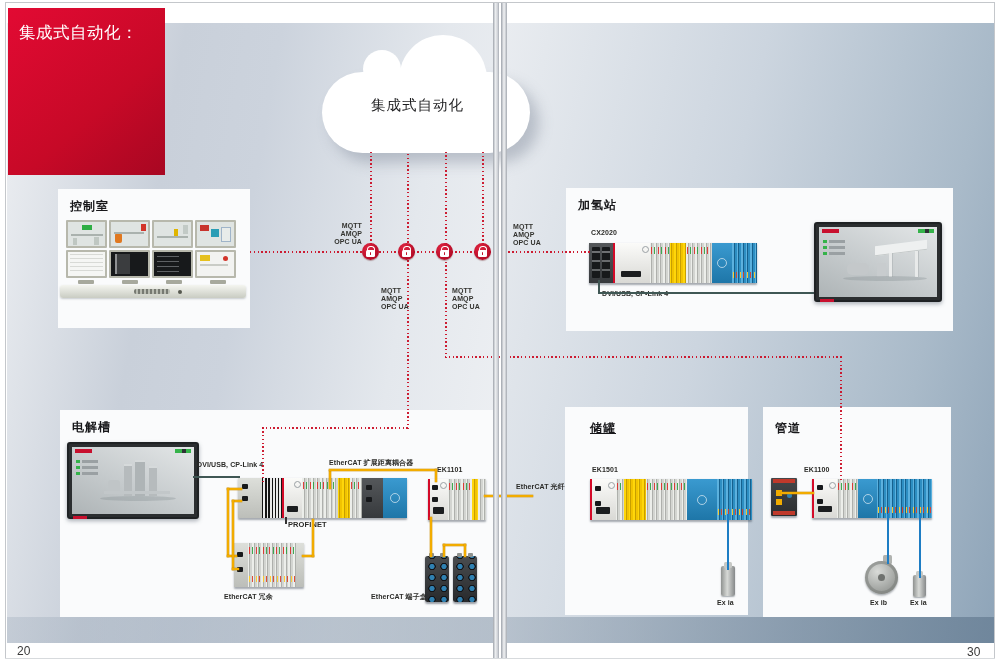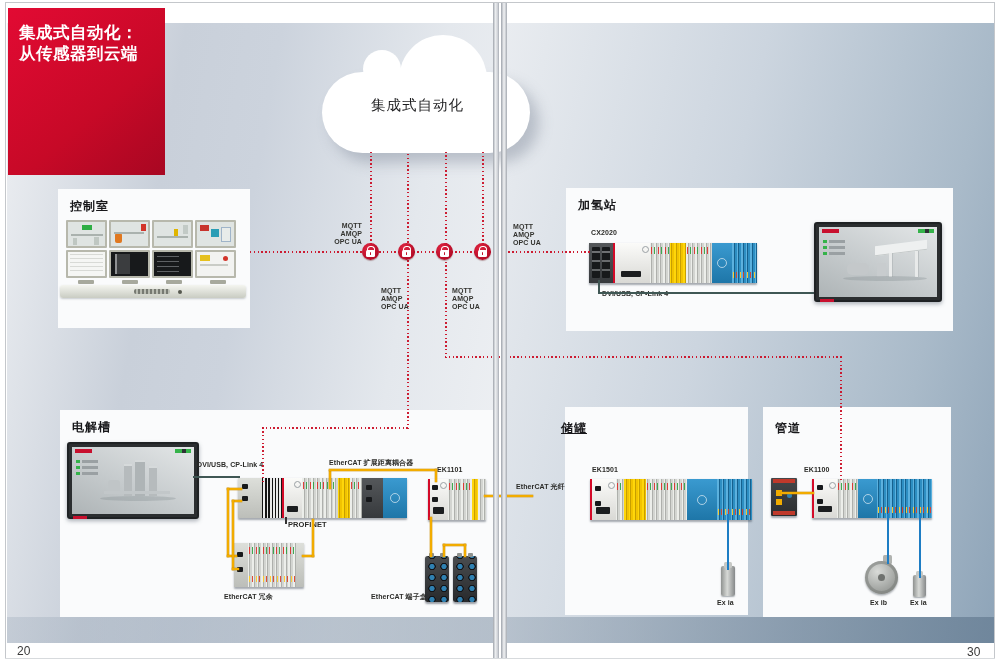--- a/index.html
+++ b/index.html
@@ -5,21 +5,21 @@
   html,body{margin:0;padding:0;background:#fff;}
   #spread{position:relative;width:1000px;height:663px;background:#fff;font-family:"Liberation Sans","DejaVu Sans",sans-serif;overflow:hidden;}
   .abs{position:absolute;}
   
   .pagebg-l{background:linear-gradient(100deg,#eef0f3 0%,#c9d0da 30%,#ccd3dd 46%,#e4e8ed 74%,#eff1f4 100%);}
   .pagebg-r{background:linear-gradient(103deg,#e9ecf0 0%,#ccd5df 42%,#a9bac9 78%,#8ea4b8 100%);}
   .band-l{background:linear-gradient(90deg,rgba(166,178,192,.40),rgba(144,160,177,.62));}
   .band-r{background:linear-gradient(90deg,rgba(148,163,179,.50),rgba(104,127,149,.80));}
   
   .hero{background:linear-gradient(140deg,#e20a33 0%,#c70927 60%,#a80722 100%);color:#fff;}
-  .hero div{font-size:16.5px;line-height:21px;letter-spacing:.5px;font-weight:700;}
+  .hero div{font-size:16.5px;line-height:21px;letter-spacing:.5px;font-weight:400;}
   
   .cl{background:#fff;position:absolute;}
   .cloud-shadow{box-shadow:9px 10px 14px rgba(110,122,140,.38);}
   
   .panel{background:#fafbfc;position:absolute;}
   .ptitle{position:absolute;font-weight:bold;font-size:12px;color:#17171a;letter-spacing:1px;}
   
   .dot-h{position:absolute;height:2px;background:repeating-linear-gradient(90deg,rgba(203,17,40,.95) 0 1.4px,rgba(203,17,40,0) 1.4px 3.8px);}
   .dot-v{position:absolute;width:2px;background:repeating-linear-gradient(0deg,rgba(203,17,40,.95) 0 1.4px,rgba(203,17,40,0) 1.4px 3.8px);}
   
@@ -89,39 +89,38 @@
 
 <div id="spread">
 
   <div class="abs pagebg-l" style="left:7px;top:23px;width:490px;height:620px;"></div>
   <div class="abs pagebg-r" style="left:506px;top:23px;width:488px;height:620px;"></div>
   <div class="abs band-l" style="left:7px;top:617px;width:490px;height:26px;"></div>
   <div class="abs band-r" style="left:506px;top:617px;width:488px;height:26px;"></div>
 
   <div class="abs hero" style="left:8px;top:8px;width:157px;height:167px;padding:14px 0 0 11px;box-sizing:border-box;">
     <div>集成式自动化：</div>
-    <div>从传感器到云端</div>
   </div>
 
   <div class="cl cloud-shadow" style="left:322px;top:72px;width:208px;height:81px;border-radius:48px;"></div>
   <div class="cl" style="left:399px;top:35px;width:88px;height:88px;border-radius:50%;"></div>
   <div class="cl" style="left:363px;top:50px;width:38px;height:38px;border-radius:50%;"></div>
   <div class="cloudlabel" style="left:355px;top:96px;width:125px;">集成式自动化</div>
 
   <div class="panel" style="left:58px;top:189px;width:192px;height:139px;"></div>
   <div class="ptitle" style="left:70px;top:198px;">控制室</div>
 
   <div class="panel" style="left:566px;top:188px;width:387px;height:143px;"></div>
   <div class="ptitle" style="left:578px;top:197px;">加氢站</div>
 
   <div class="panel" style="left:60px;top:410px;width:434px;height:207px;"></div>
   <div class="ptitle" style="left:72px;top:419px;">电解槽</div>
 
   <div class="panel" style="left:565px;top:407px;width:183px;height:208px;"></div>
-  <div class="ptitle" style="left:561px;top:420px;text-decoration:underline;">储罐</div>
+  <div class="ptitle" style="left:590px;top:420px;text-decoration:underline;">储罐</div>
 
   <div class="panel" style="left:763px;top:407px;width:188px;height:210px;"></div>
   <div class="ptitle" style="left:775px;top:420px;">管道</div>
 
   <div class="abs" style="left:62px;top:218px;width:184px;height:80px;">
     <div class="crt" style="left:4px;top:2px;">
         <i style="left:14px;top:3px;width:10px;height:5px;background:#2fae45;"></i>
         <i style="left:3px;top:12px;width:32px;height:2px;background:#aab2ae;"></i>
         <i style="left:5px;top:16px;width:4px;height:7px;background:#bfc7c2;"></i>
         <i style="left:26px;top:15px;width:5px;height:8px;background:#bfc7c2;"></i>

